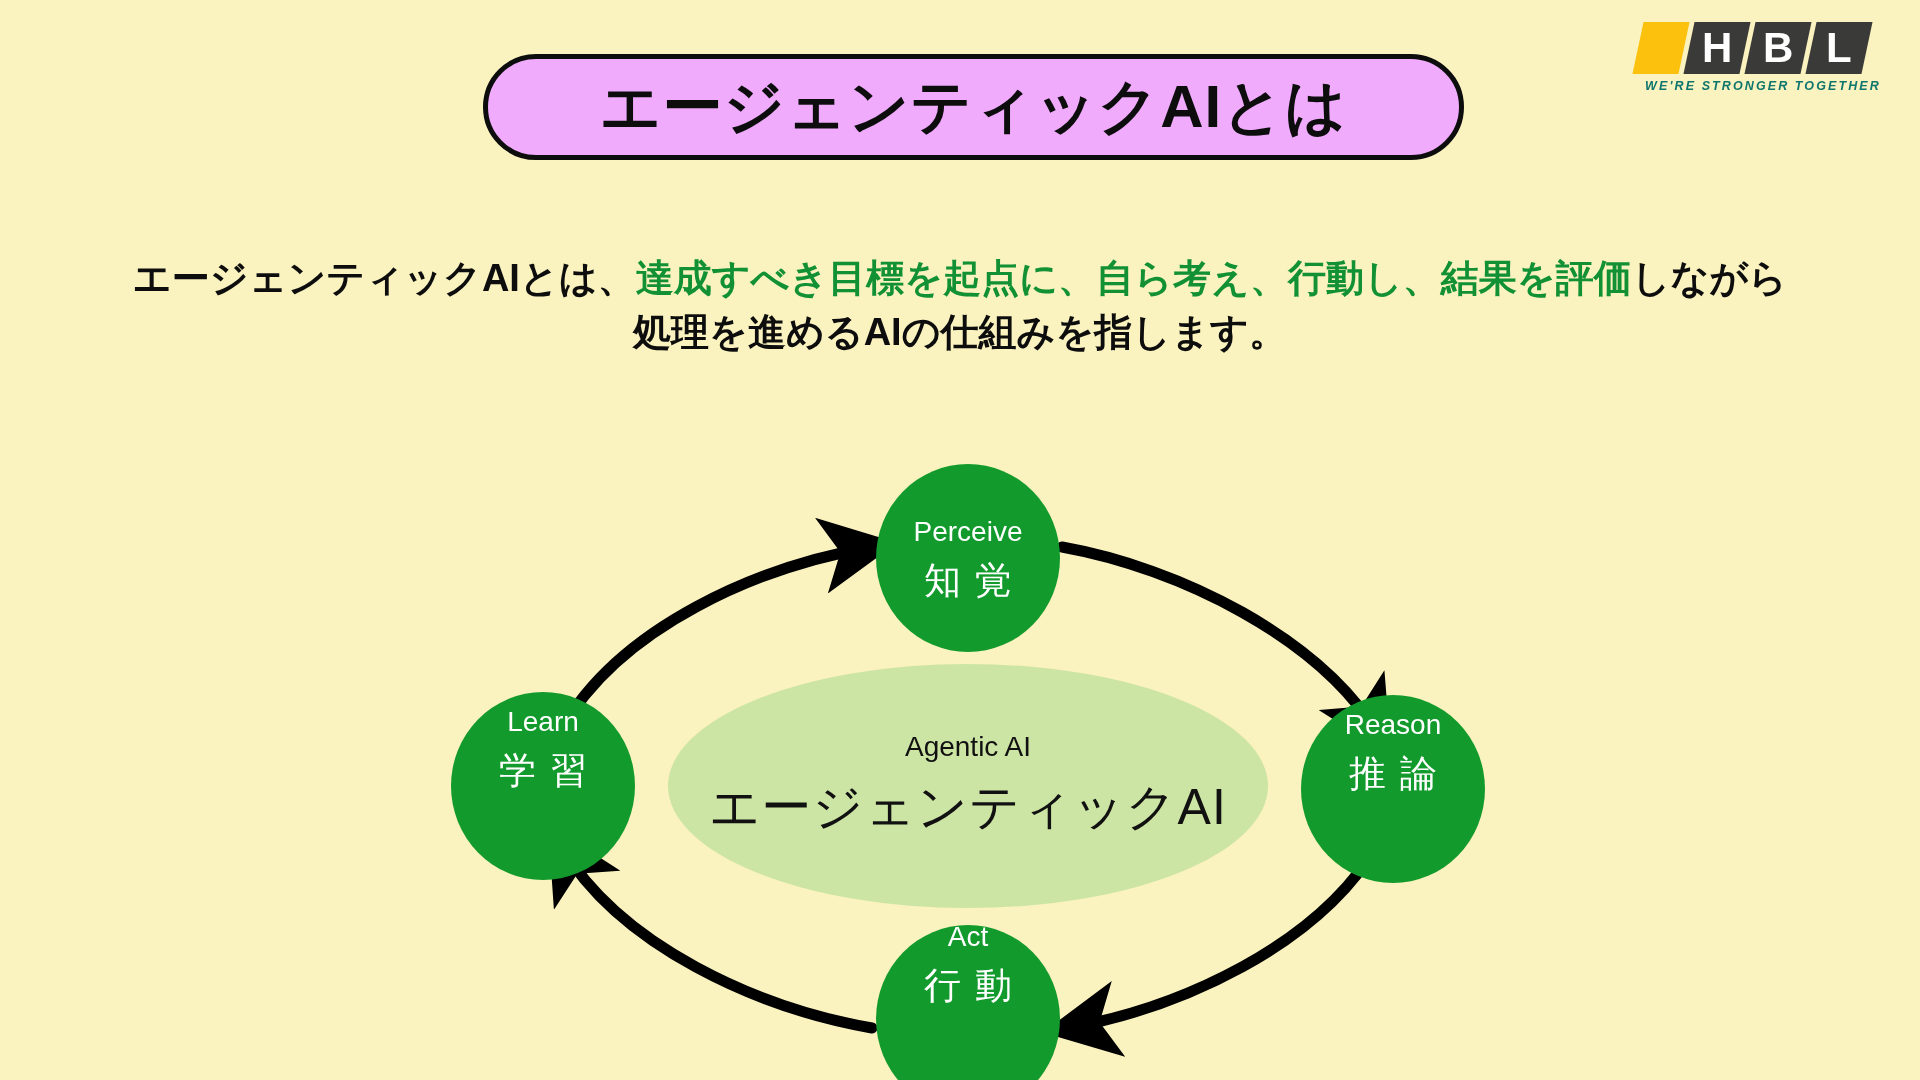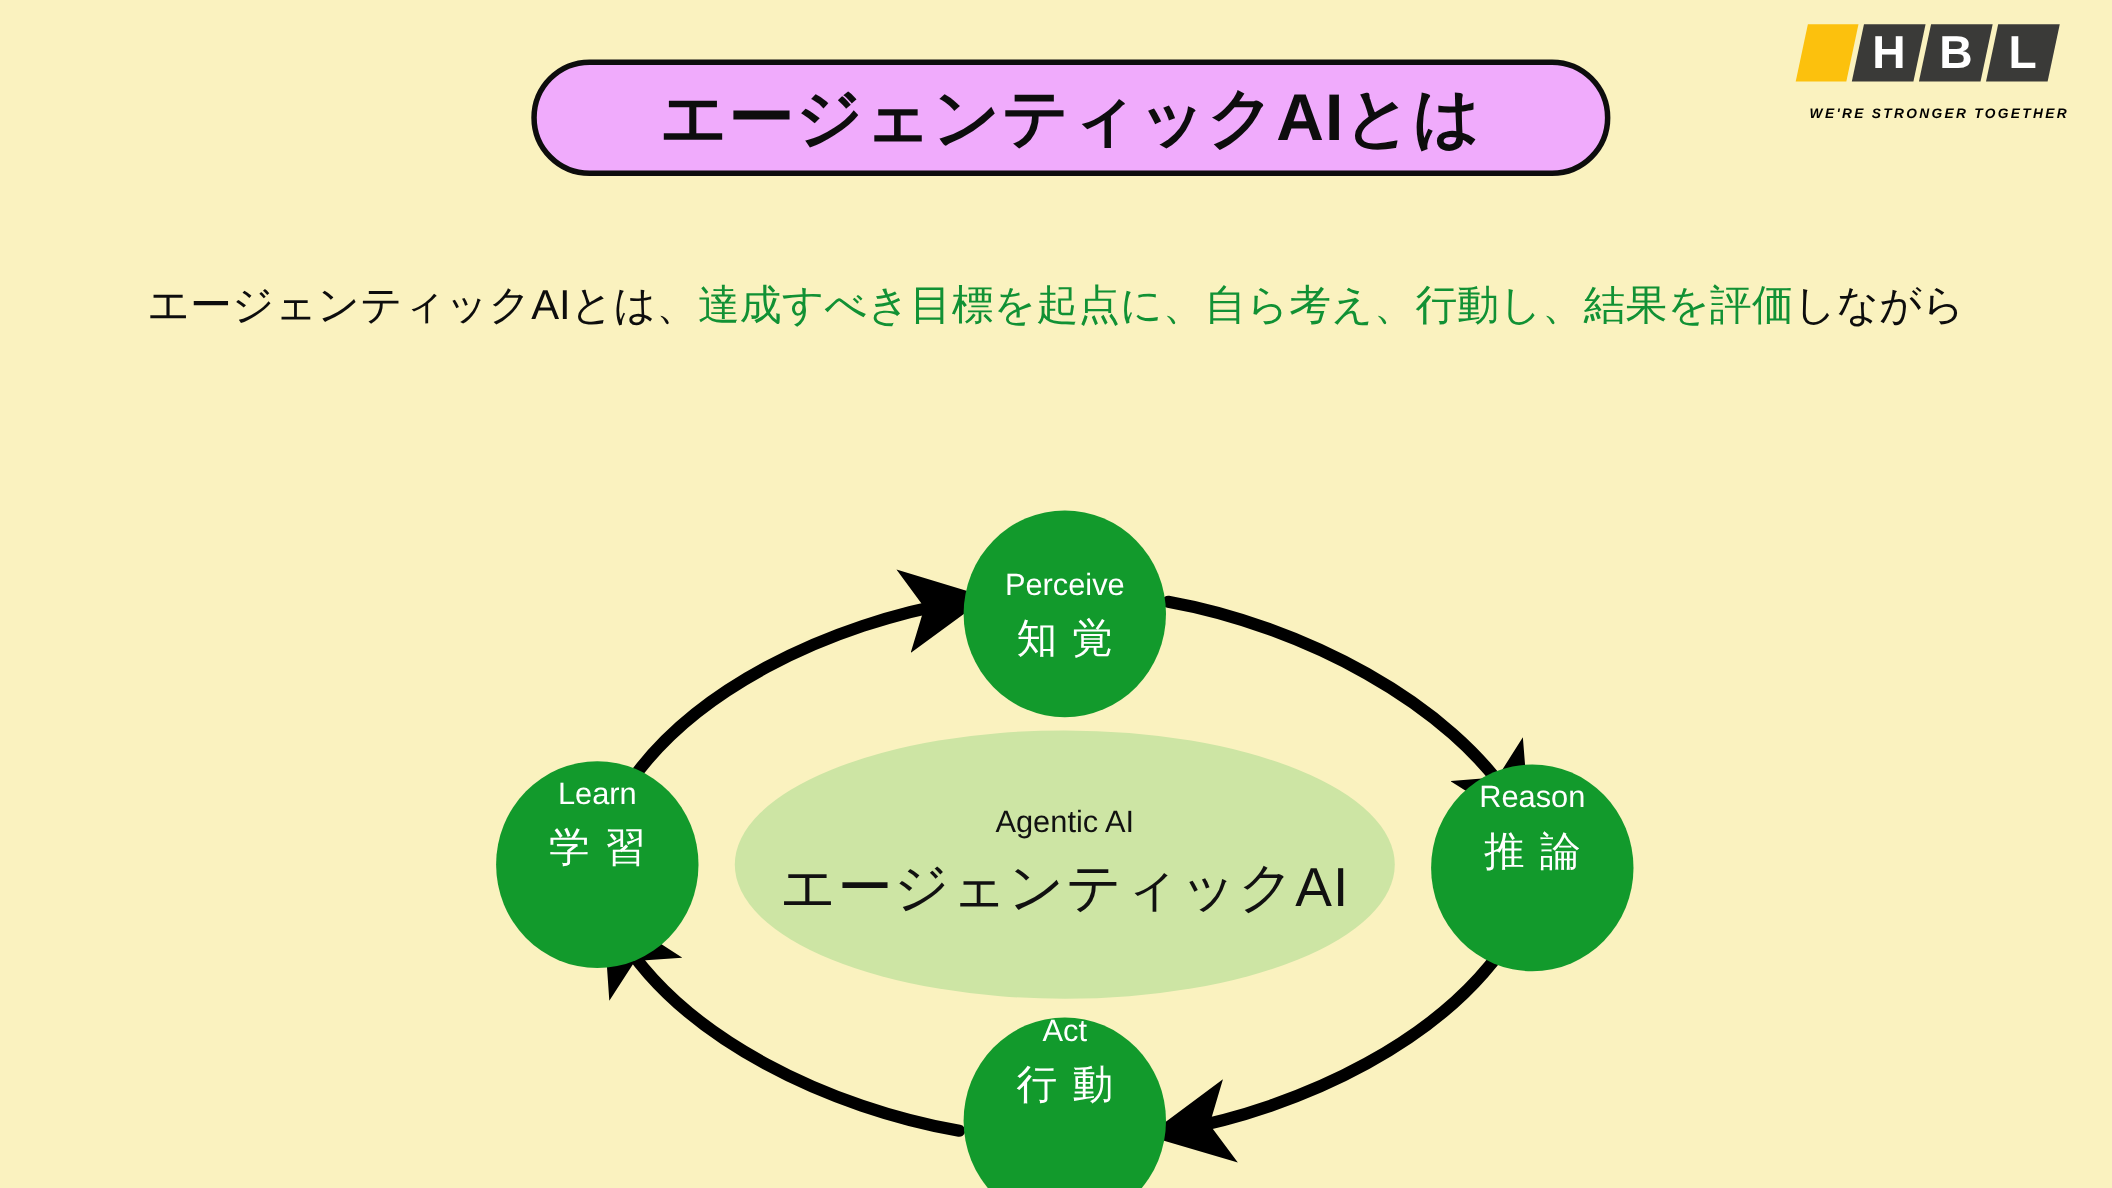--- a/index.html
+++ b/index.html
@@ -46,22 +46,22 @@
   }
   .logo-chip.letter span {
     transform: skewX(12deg);
     color: #ffffff;
     font-size: 42px;
     font-weight: bold;
     line-height: 1;
     font-family: "Liberation Sans", sans-serif;
   }
   #logo-tagline {
-    margin-top: 22px;
-    color: #000000;
+    margin-top: 5px;
+    color: #0f766e;
     font-size: 12.5px;
     font-weight: bold;
     font-style: italic;
     letter-spacing: 2.1px;
     text-align: center;
     width: 250px;
     font-family: "Liberation Sans", sans-serif;
   }
 
   
@@ -90,21 +90,21 @@
 
   
   #lead-paragraph {
     position: absolute;
     left: 50%;
     transform: translateX(-50%);
     top: 252px;
     width: 1800px;
     text-align: center;
     font-size: 38px;
-    font-weight: normal;
+    font-weight: bold;
     line-height: 1.42;
     color: #0d0d0d;
     font-family: "Liberation Sans", sans-serif;
   }
   .hl-green { color: #119134; }
 
   
   #cycle-diagram {
     position: absolute;
     left: 0;
@@ -158,20 +158,21 @@
   </div>
   <div id="logo-tagline">WE'RE STRONGER TOGETHER</div>
 </div>
 
 <div id="title-pill">
   <div id="title-pill-text">エージェンティックAIとは</div>
 </div>
 
 <div id="lead-paragraph">
   <span>エージェンティックAIとは、</span><span class="hl-green">達成すべき目標を起点に、自ら考え、行動し、結果を評価</span><span>しながら</span><br>
+  <span>処理を進めるAIの仕組みを指します。</span>
 </div>
 
 <div id="cycle-diagram">
   <svg viewBox="0 0 1920 650" xmlns="http://www.w3.org/2000/svg">
     <defs>
       <marker id="ah" viewBox="0 0 12 12" refX="8" refY="6" markerWidth="7" markerHeight="7" orient="auto-start-reverse">
         <path d="M0,0 L12,6 L0,12 L3,6 Z" fill="#000000"></path>
       </marker>
     </defs>
 

